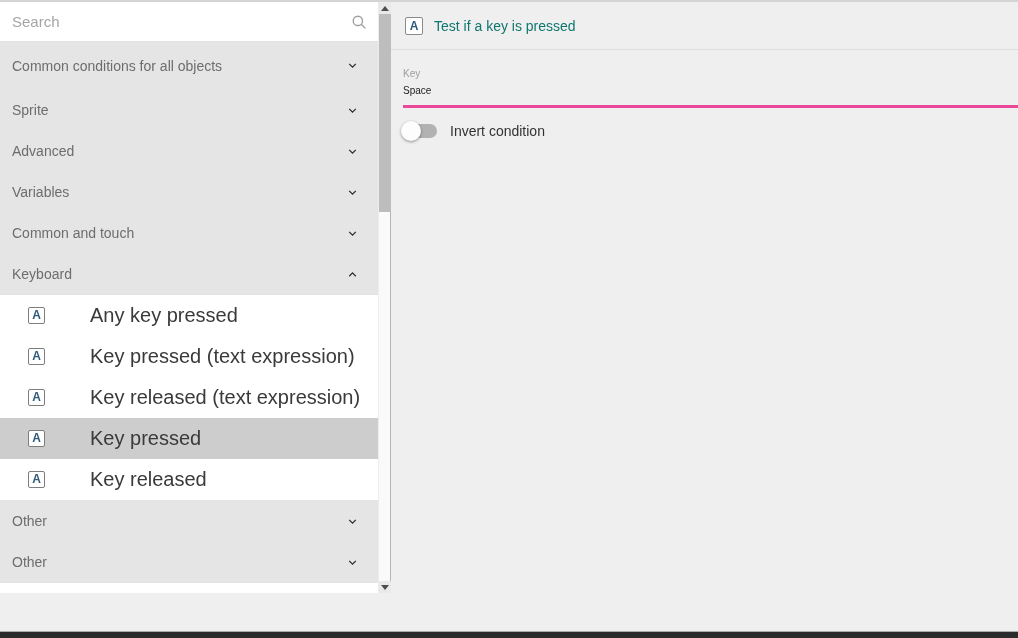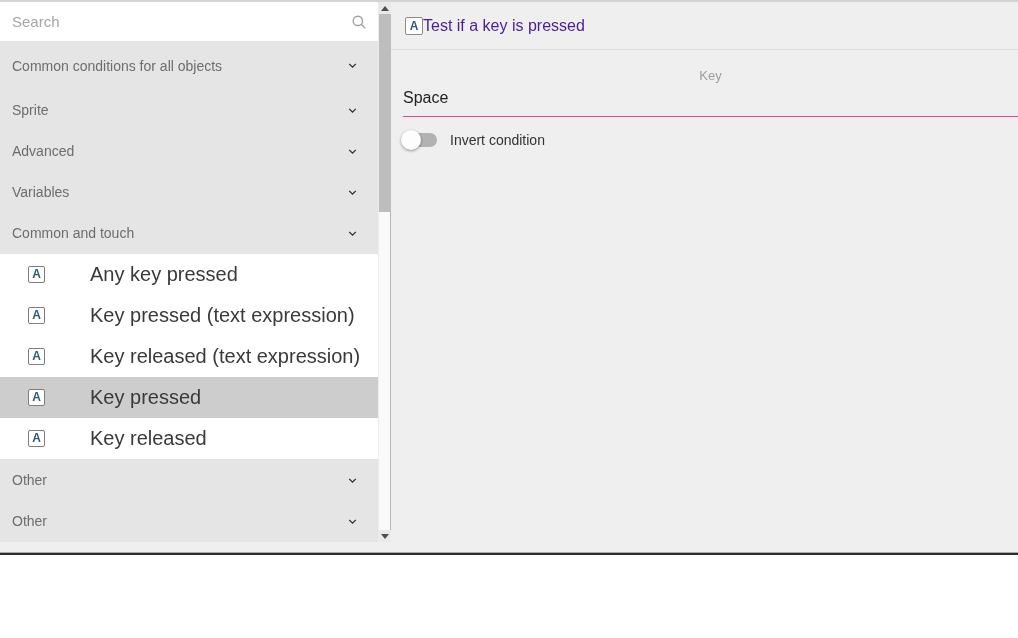--- a/index.html
+++ b/index.html
@@ -1,19 +1,19 @@
 <!DOCTYPE html>
 <html><head>
 <meta charset="utf-8">
 <style>
   * { margin:0; padding:0; box-sizing:border-box; }
   html,body { width:1018px; height:638px; overflow:hidden; }
   body { font-family:"Liberation Sans", sans-serif; background:#fff; }
 
-  .app { width:1018px; height:555px; display:flex; flex-direction:column; border-top:2px solid #d4d4d4; }
+  .app { width:1018px; height:638px; display:flex; flex-direction:column; border-top:2px solid #d4d4d4; }
   .main { display:flex; height:591px; }
 
   
   .sidebar { width:378px; background:#ffffff; display:flex; flex-direction:column; overflow:hidden; }
   .search-row { height:40px; display:flex; align-items:center; border-bottom:1px solid #e3e3e3; padding:0 10px 0 12px; }
   .search-input { flex:1; border:none; outline:none; font-size:15px; color:#444; font-family:"Liberation Sans", sans-serif; background:transparent; }
   .search-input::placeholder { color:#a5a5a5; }
   .search-icon { width:18px; height:18px; flex:0 0 auto; }
 
   .cat-row { height:41px; display:flex; align-items:center; justify-content:space-between;
@@ -38,25 +38,25 @@
   .sb-btn.up { top:0; }
   .sb-btn.down { bottom:0; }
   .tri-up { width:0; height:0; border-left:4px solid transparent; border-right:4px solid transparent; border-bottom:5px solid #4d4d4d; }
   .tri-down { width:0; height:0; border-left:4px solid transparent; border-right:4px solid transparent; border-top:5px solid #4d4d4d; }
   .sb-thumb { position:absolute; left:0; top:12px; width:12px; height:198px; background:#bdbdbd; cursor:pointer; }
 
   
   .detail { flex:1; background:#efefef; display:flex; flex-direction:column; }
   .detail-header { height:48px; display:flex; align-items:center; padding-left:14px; border-bottom:1px solid #dedede; }
   .detail-header .kicon { width:18px; height:18px; line-height:16px; border-color:#8a8a8a; }
-  .detail-title { font-size:16px; color:#4c1d95; }
+  .detail-title { font-size:14px; color:#0f766e; margin-left:11px; }
 
   .field { margin-top:18px; padding-left:12px; }
-  .field-label { font-size:13px; color:#9e9e9e; display:block;text-align:center; }
-  .field-value { font-size:16px; color:#222; margin-top:6px; padding-bottom:9px; border-bottom:1px solid #ec4899; cursor:text; }
+  .field-label { font-size:10px; color:#9e9e9e; display:block; }
+  .field-value { font-size:10px; color:#222; margin-top:6px; padding-bottom:9px; border-bottom:3px solid #ec4899; cursor:text; }
 
   .toggle-row { margin-top:13px; padding-left:12px; display:flex; align-items:center; }
   .switch { position:relative; width:34px; height:20px; display:inline-block; cursor:pointer; flex:0 0 auto; }
   .switch-track { position:absolute; left:3px; top:3px; width:31px; height:14px; border-radius:7px; background:#b2b2b2; }
   .switch-thumb { position:absolute; left:-2px; top:0; width:20px; height:20px; border-radius:50%;
                   background:#fdfdfd; box-shadow:0 1px 3px rgba(0,0,0,0.4); }
   .toggle-label { font-size:14px; color:#333; margin-left:13px; }
 
   
   .footer { height:38px; background:#efefef; }
@@ -98,20 +98,26 @@
       <div class="cat-row">
         <span class="cat-label">Variables</span>
         <svg class="chev" viewBox="0 0 24 24">
             <path d="M7.4 8.6 12 13.2l4.6-4.6L18 10l-6 6-6-6z"></path>
           </svg>
       </div>
       <div class="cat-row">
         <span class="cat-label">Common and touch</span>
         <svg class="chev" viewBox="0 0 24 24">
             <path d="M7.4 8.6 12 13.2l4.6-4.6L18 10l-6 6-6-6z"></path>
+          </svg>
+      </div>
+      <div class="cat-row">
+        <span class="cat-label">Keyboard</span>
+        <svg class="chev" viewBox="0 0 24 24">
+            <path d="M7.4 15.4 12 10.8l4.6 4.6L18 14l-6-6-6 6z"></path>
           </svg>
       </div>
 
       <div class="items-group">
         <div class="item-row">
           <span class="kicon">A</span>
           <span class="item-label">Any key pressed</span>
         </div>
         <div class="item-row">
           <span class="kicon">A</span>

